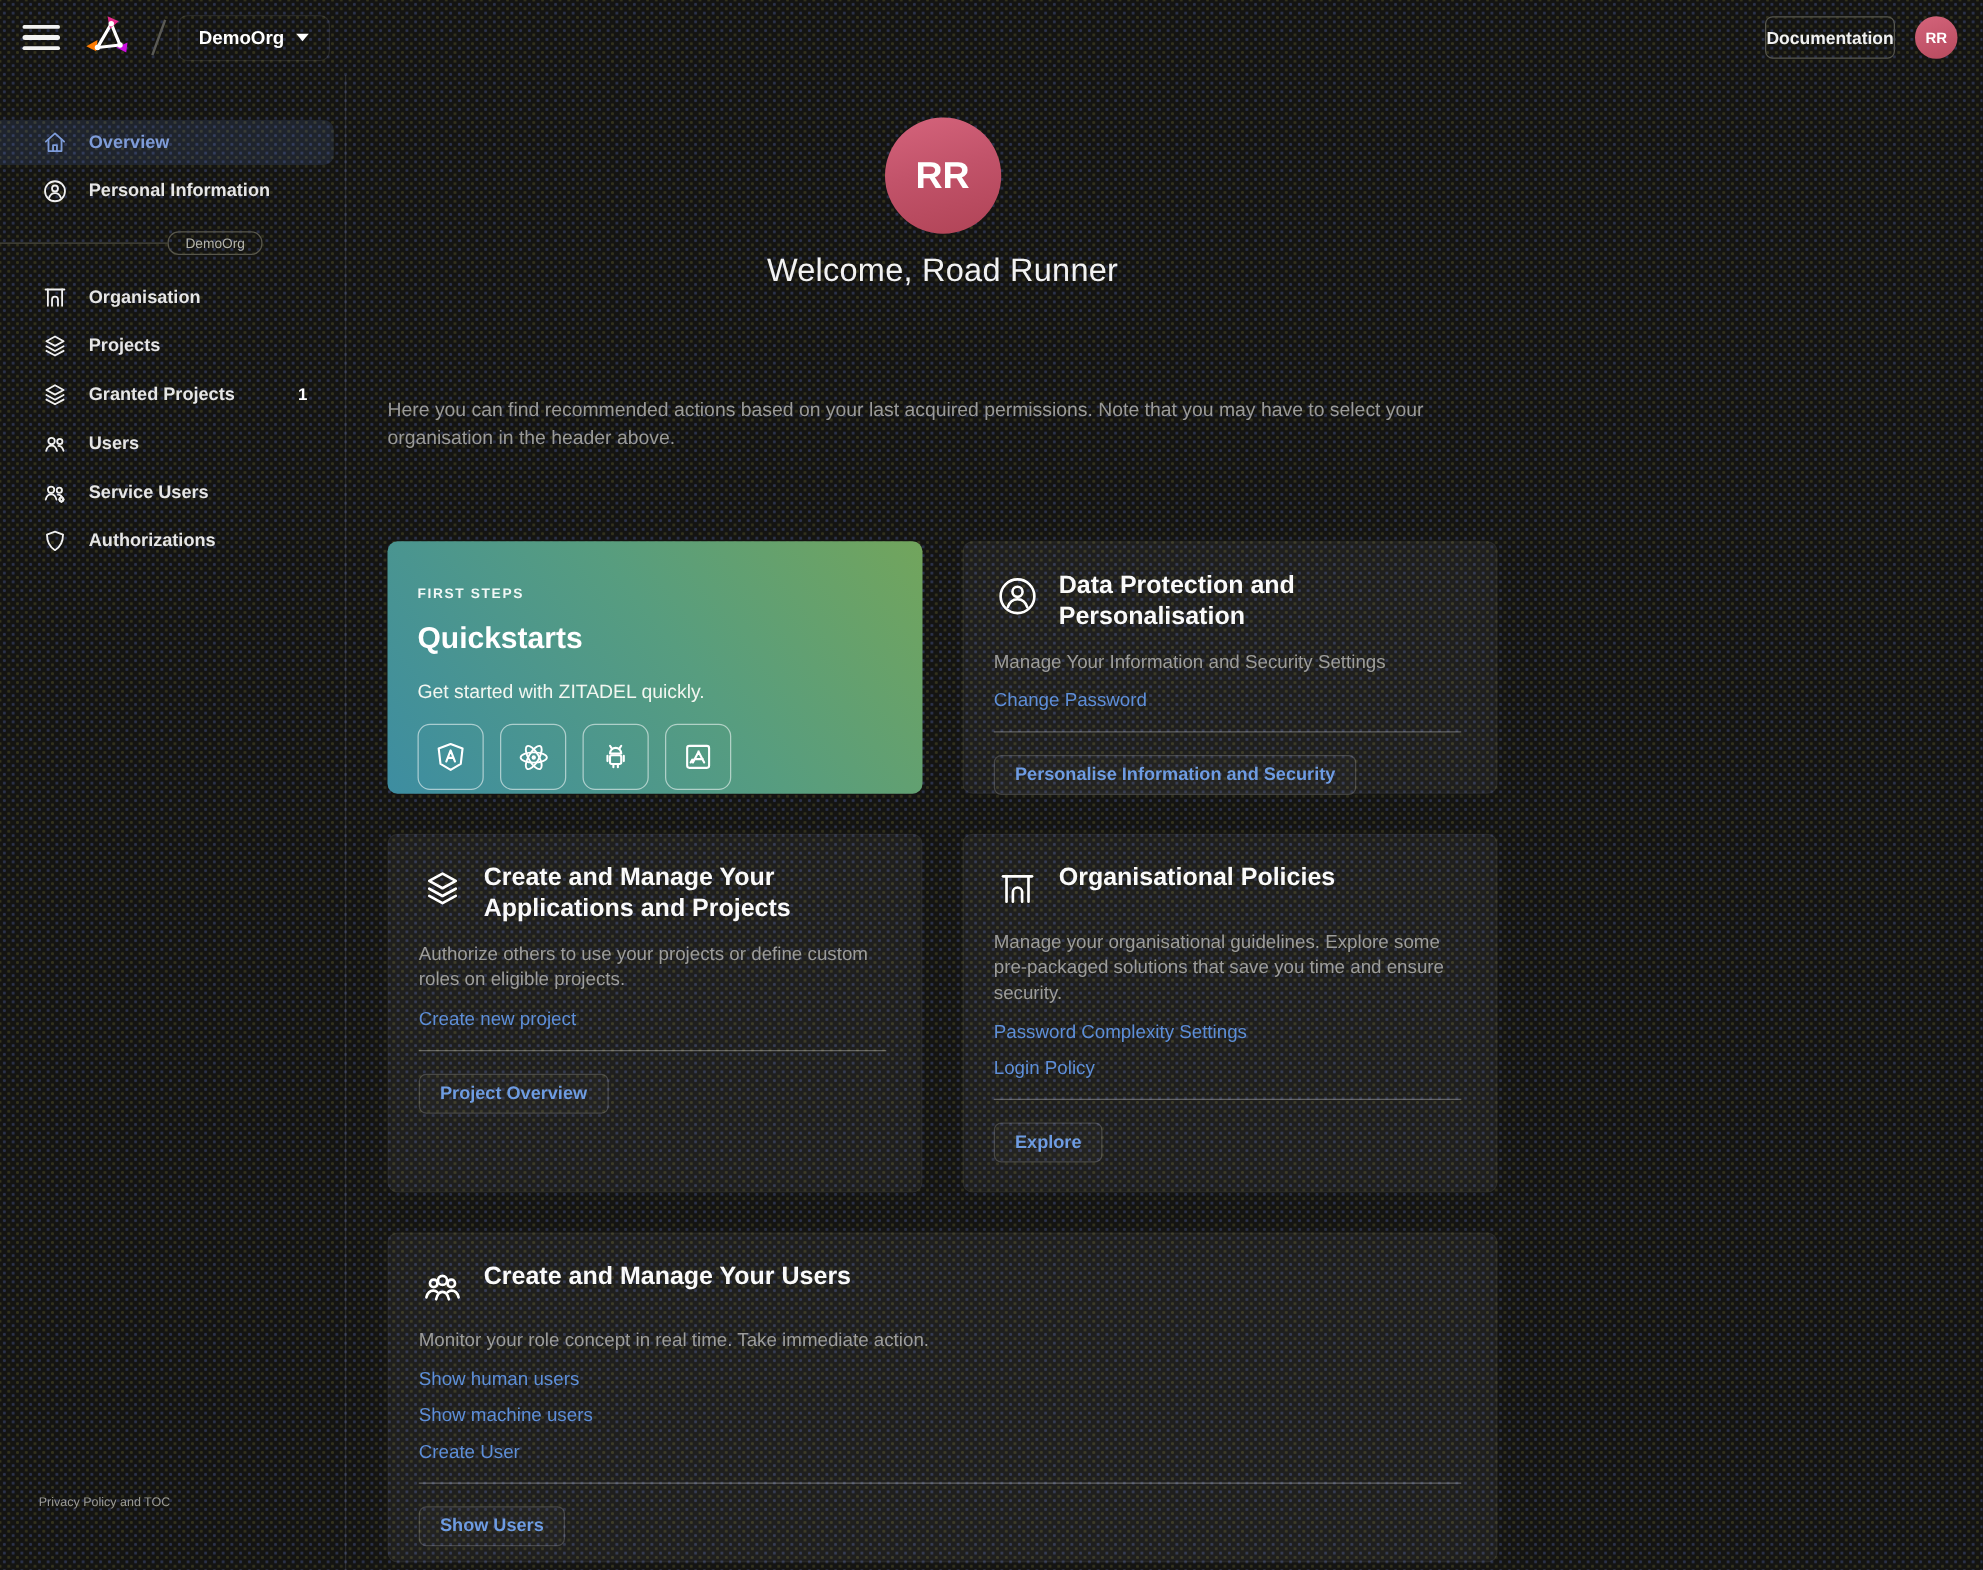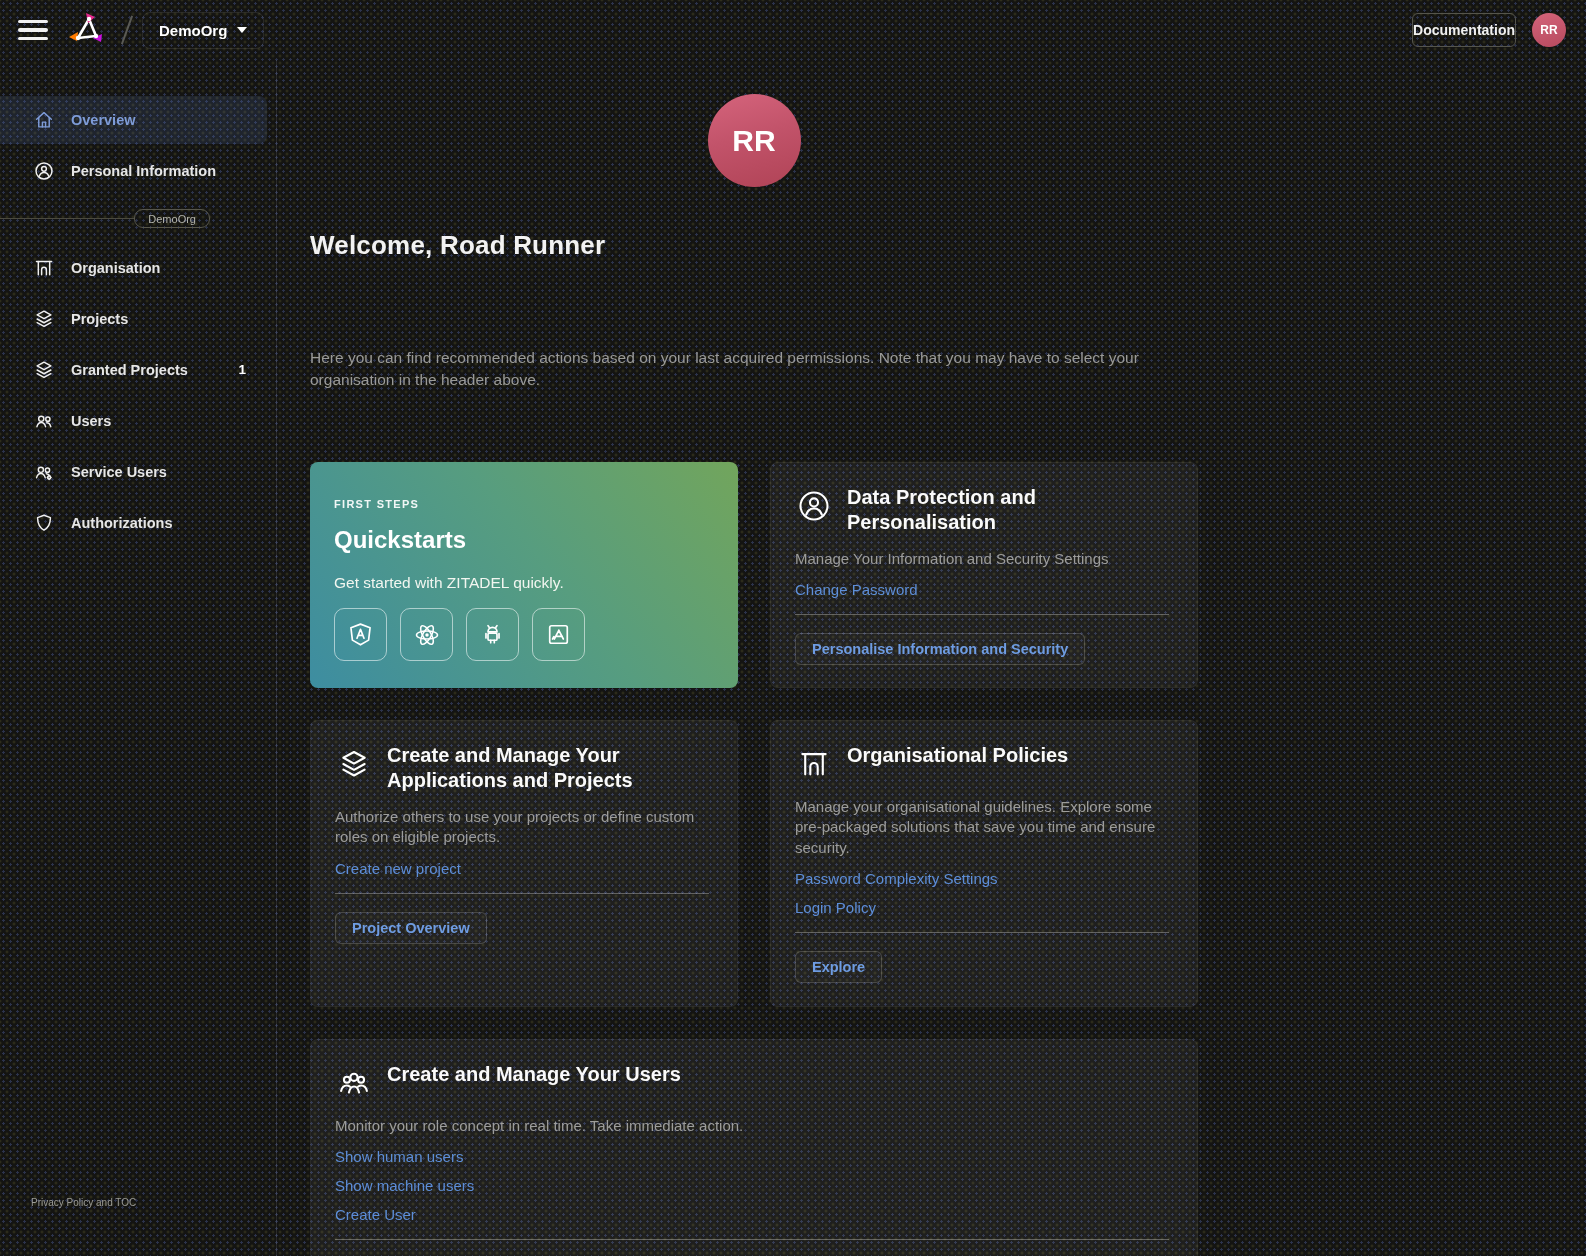--- a/index.html
+++ b/index.html
@@ -22,41 +22,41 @@
   .slash { width:2px; height:30px; background:#5a5a55; transform:rotate(20deg); margin:0 14px 0 8px; }
   .org-btn { display:flex; align-items:center; gap:10px; padding:9px 16px; border:1px solid rgba(255,255,255,0.09); border-radius:8px; cursor:pointer; }
   .org-btn .org-name { font-size:15px; font-weight:700; color:#fff; }
   .caret { width:0; height:0; border-left:5.5px solid transparent; border-right:5.5px solid transparent; border-top:6.5px solid #fff; }
   .header-spacer { flex:1; }
   .doc-btn { padding:8px 0; border:1px solid #55554d; border-radius:6px; font-size:14px; font-weight:600; color:#f0f0f0; background:transparent; cursor:pointer; }
   .avatar-sm { width:34px; height:34px; border-radius:50%; margin-left:16px; background:linear-gradient(160deg,#d4647b,#b74a5e); display:flex; align-items:center; justify-content:center; font-size:12px; font-weight:700; color:#fff; cursor:pointer; }
   
   .body-row { display:flex; height:1196px; }
   .sidebar { width:277px; flex:0 0 277px; border-right:1px solid rgba(255,255,255,0.10); display:flex; flex-direction:column; padding-top:34px; }
-  .nav-item { display:flex; align-items:center; height:48px; margin:1.5px 0; padding-left:33px; cursor:pointer; text-decoration:none; color:#e6e6e6; }
+  .nav-item { display:flex; align-items:center; height:36px; margin:1.5px 0; padding-left:33px; cursor:pointer; text-decoration:none; color:#e6e6e6; }
   .nav-item .nav-icon { width:22px; height:22px; margin-right:16px; display:flex; align-items:center; justify-content:center; color:#f0f0f0; }
   .nav-item .nav-label { font-size:14.5px; font-weight:600; }
   .nav-item.active { width:267px; border-radius:0 8px 8px 0; background:rgba(86,116,186,0.17); color:#7e9cd8; }
   .nav-item.active .nav-icon { color:#7e9cd8; }
   .nav-badge { margin-left:auto; margin-right:30px; font-size:13.5px; font-weight:600; color:#fff; }
   .org-divider { display:flex; align-items:center; margin:13px 0 14px; }
   .org-divider::before { content:""; flex:1; border-top:1px solid #4b4a40; }
   .org-chip { border:1px solid #58574c; border-radius:9px; padding:2.5px 13px; font-size:11px; color:#b4b4ac; margin-right:66px; }
   .sidebar-footer { margin-top:auto; padding:0 0 46px 31px; }
   .sidebar-footer a { font-size:10px; color:#9b9b96; text-decoration:none; cursor:pointer; }
   
   .main { flex:1; padding:34px 0 0 33px; }
   .content { width:888px; }
   .avatar-lg { width:93px; height:93px; border-radius:50%; margin:0 auto; background:linear-gradient(165deg,#d5647c 0%,#c2536a 45%,#b04356 100%); display:flex; align-items:center; justify-content:center; font-size:30px; font-weight:600; color:#fff; }
-  .welcome { text-align:left; font-size:26px; font-weight:700; color:#f2f2f2; margin-top:43px; letter-spacing:0.2px; }
+  .welcome { text-align:center; font-size:26px; font-weight:400; color:#f2f2f2; margin-top:14px; letter-spacing:0.2px; }
   .intro { margin-top:86px; font-size:15.5px; line-height:1.42; color:#9a9a98; max-width:830px; }
   .cards { margin-top:71px; display:grid; grid-template-columns:428px 428px; column-gap:32px; row-gap:32px; padding-bottom:24px; }
   .card { background:rgba(255,255,255,0.05); border:1px solid rgba(255,255,255,0.045); border-radius:8px; padding:22px 28px 22px 24px; }
   .card-full { grid-column:1 / -1; }
-  .h226 { height:226px; } .h255 { height:287px; } .h264 { height:264px; }
+  .h226 { height:202px; } .h255 { height:287px; } .h264 { height:264px; }
   .card-head { display:flex; align-items:flex-start; gap:14px; }
   .card-head .head-icon { width:38px; height:38px; flex:0 0 38px; color:#fff; display:flex; align-items:center; justify-content:center; margin-top:2px; }
   .card-title { font-size:20px; font-weight:700; color:#fafafa; line-height:1.25; }
   .w270 { max-width:280px; } .w300 { max-width:300px; }
   .card-desc { margin-top:14px; font-size:15px; line-height:1.35; color:#9d9d9b; }
   .card-link { display:block; width:fit-content; margin-top:12px; font-size:15px; color:#5d8ed8; text-decoration:none; cursor:pointer; }
   .card-hr { border:none; border-top:1px solid rgba(255,255,255,0.30); margin:16px 0 18px; }
   .card-btn { display:inline-block; padding:7px 16px; border:1px solid rgba(255,255,255,0.17); border-radius:6px; background:rgba(255,255,255,0.02); color:#6e9ce2; font-size:14.5px; font-weight:600; font-family:"Liberation Sans",sans-serif; cursor:pointer; }
   
   .q-card { background:linear-gradient(52deg,#3d8da1 0%,#579d7f 55%,#72a55c 100%); border:none; border-radius:8px; padding:36px 24px 24px 24px; }

